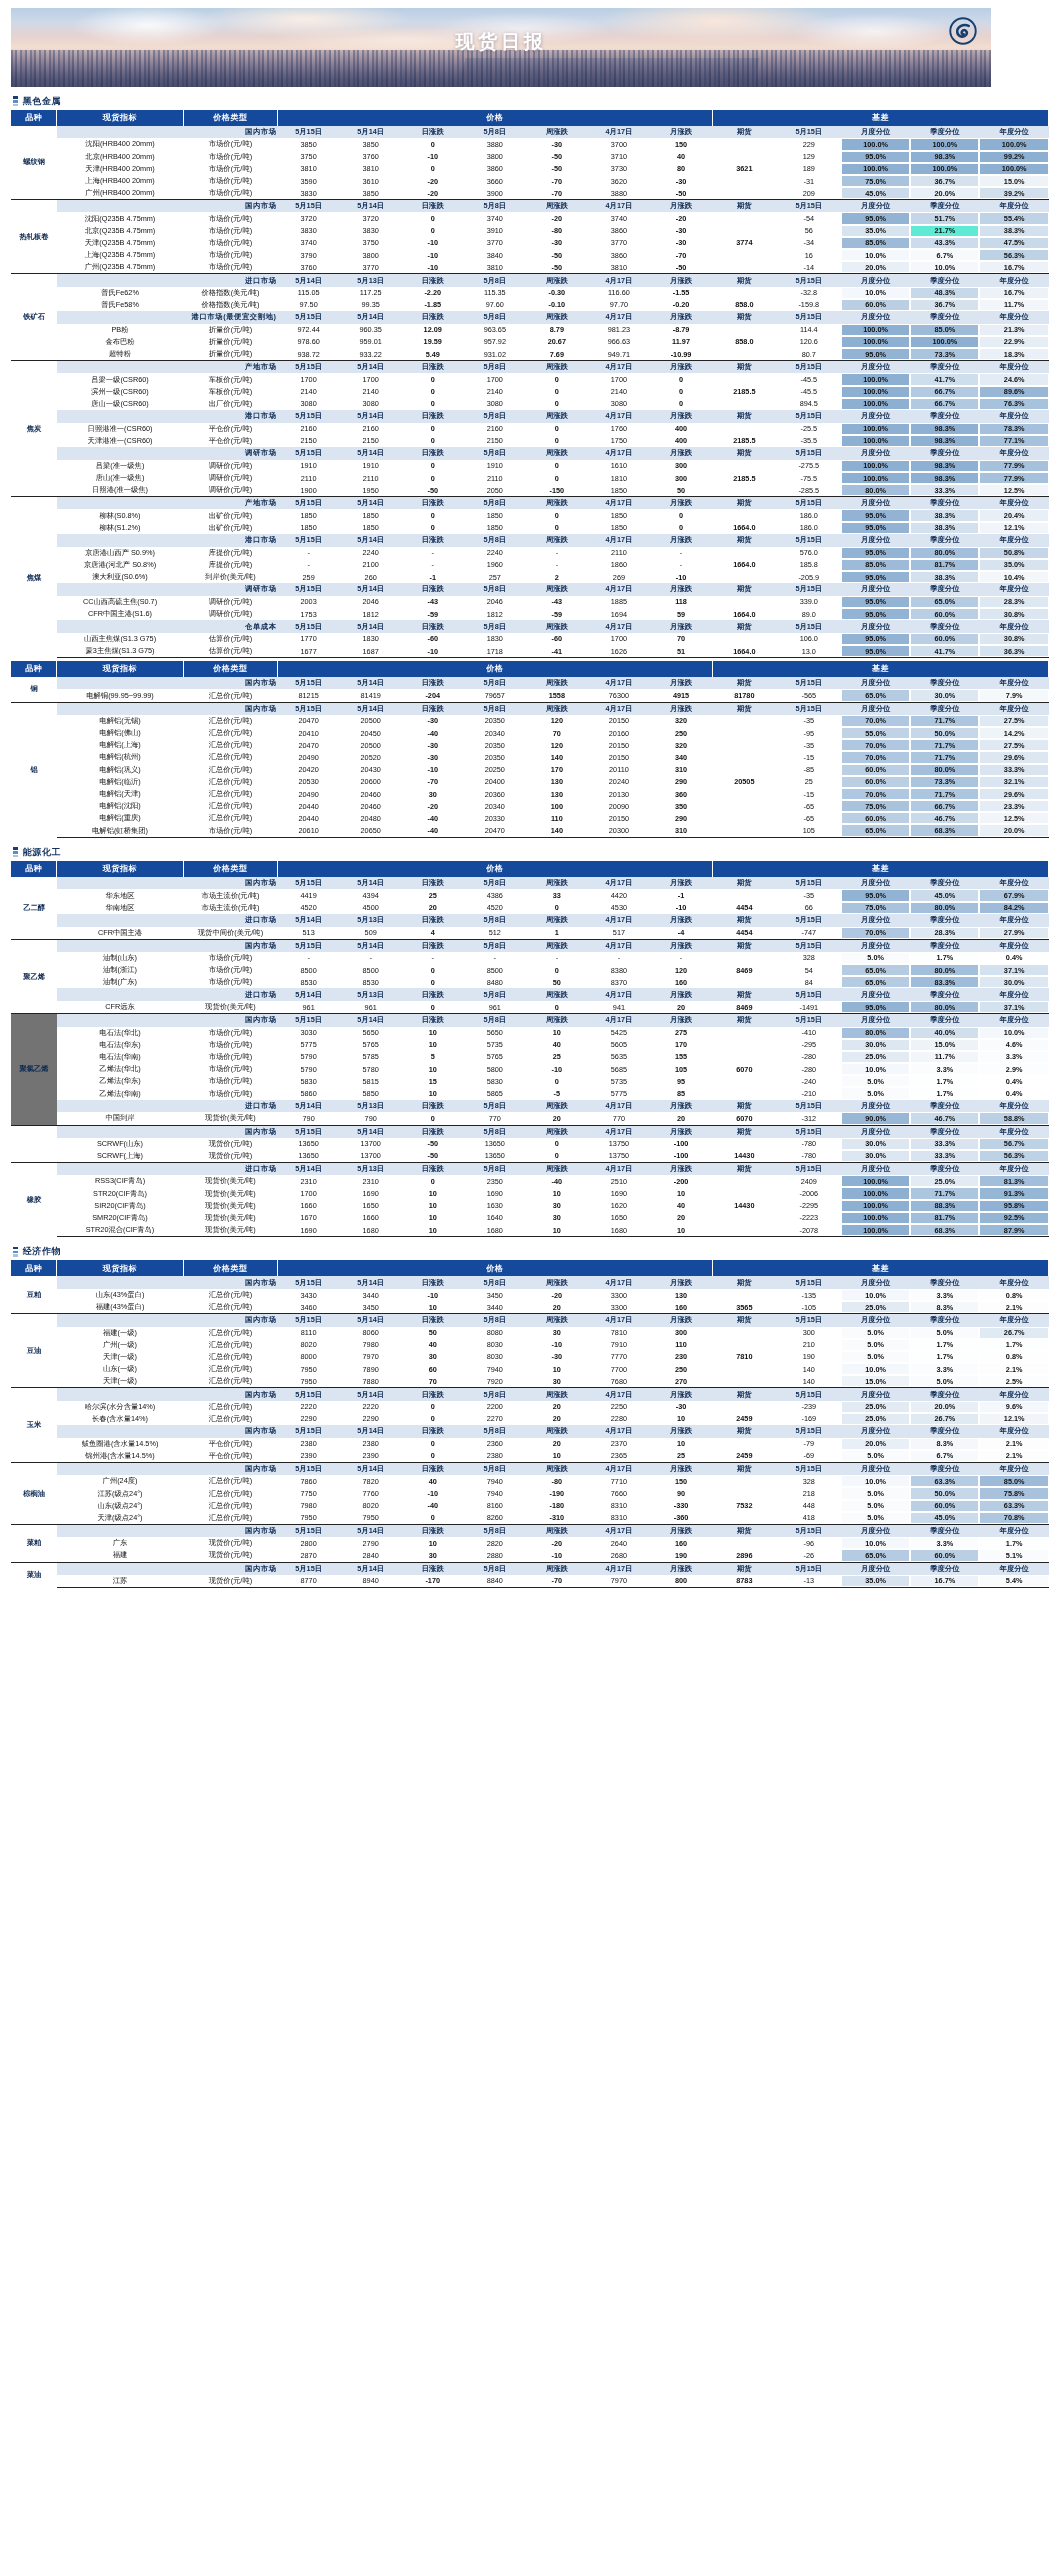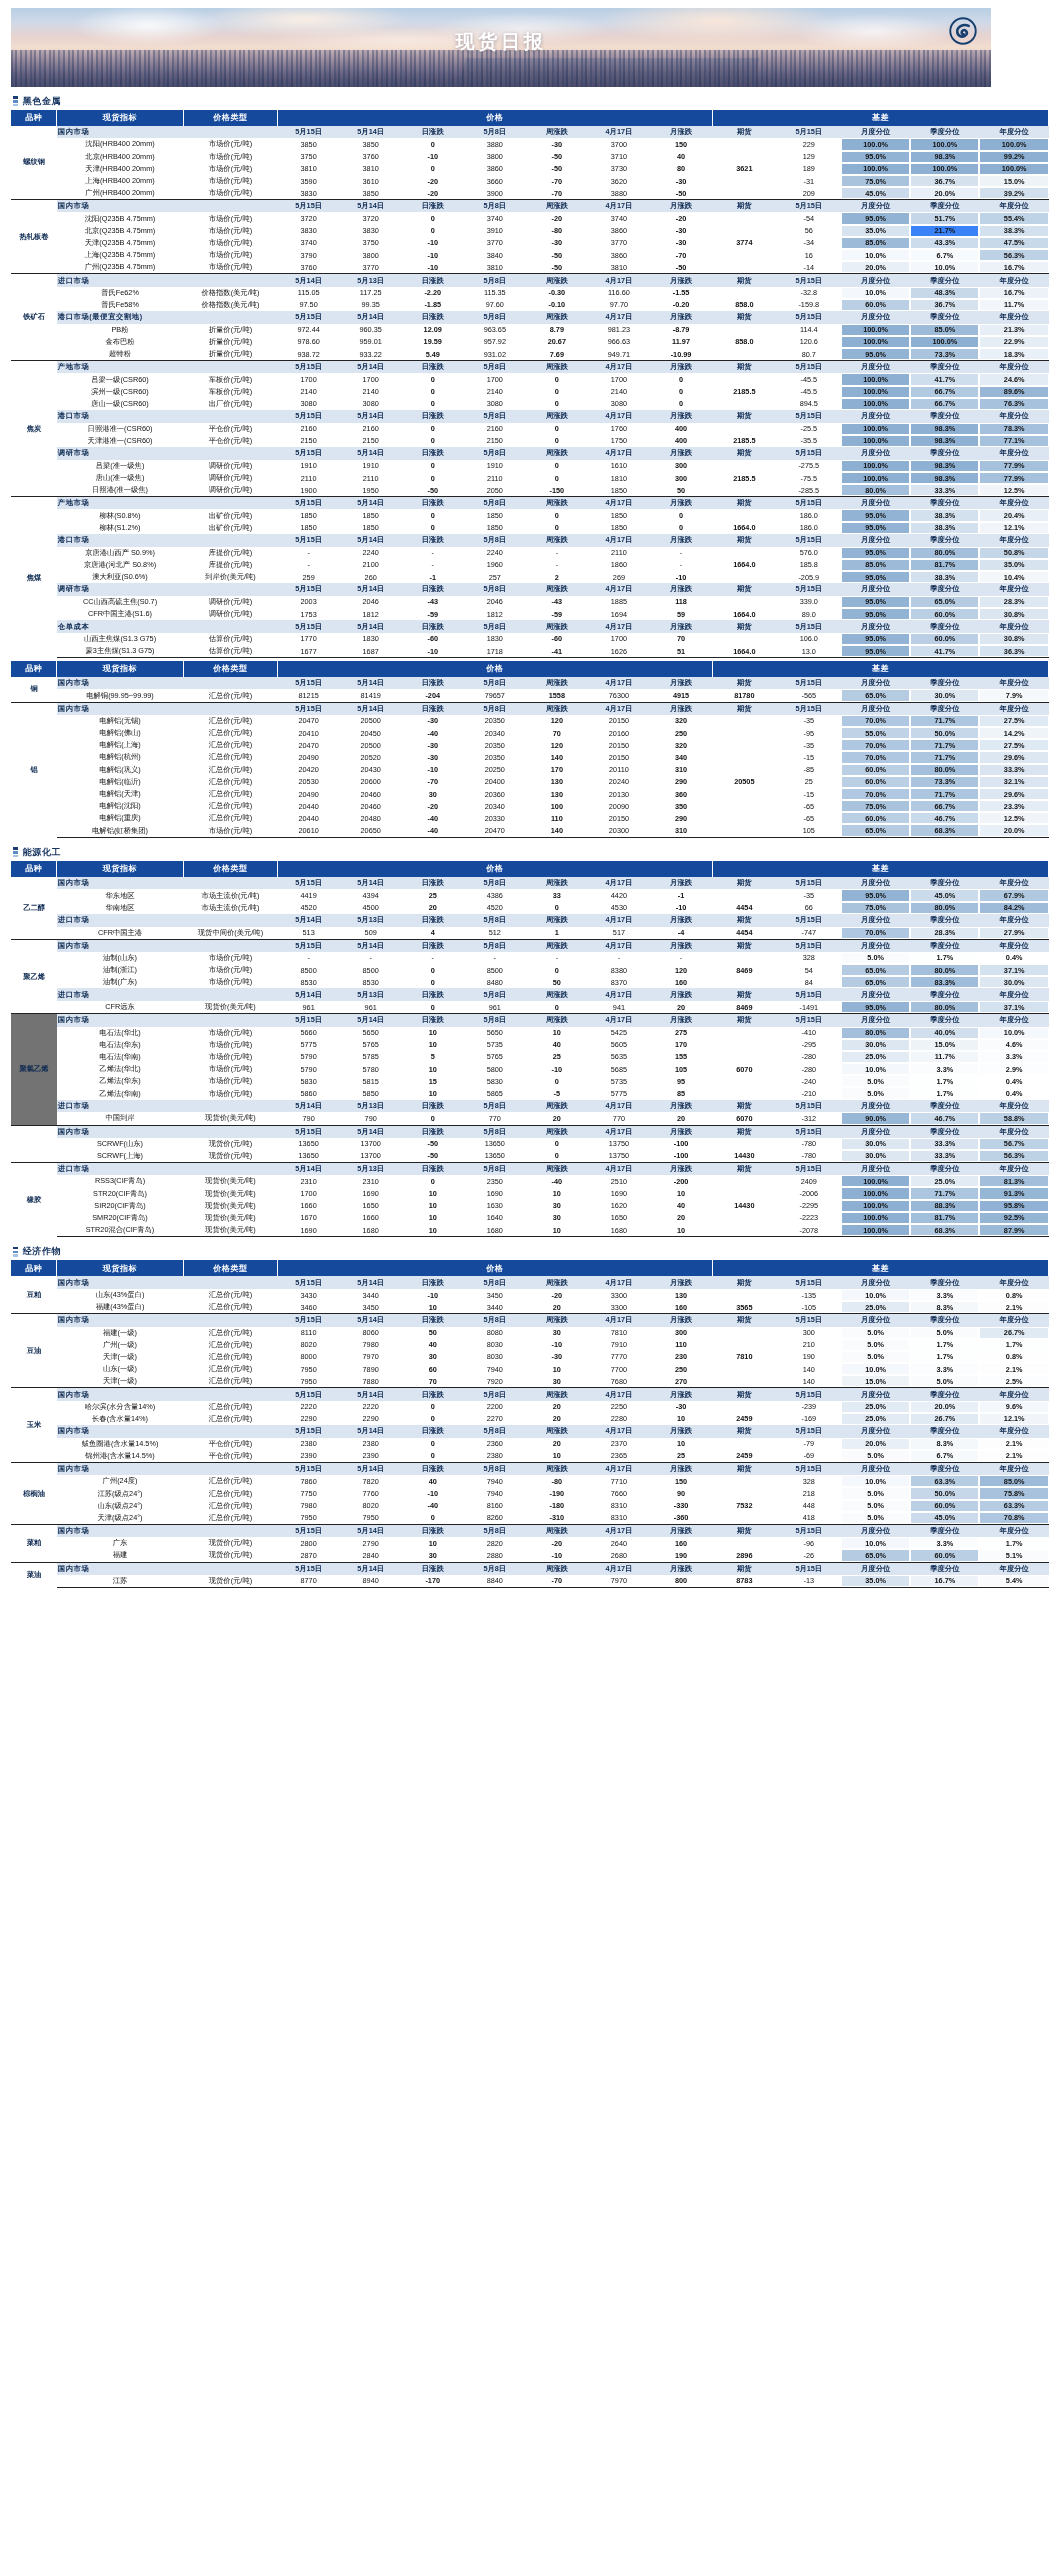--- a/index.html
+++ b/index.html
@@ -108,21 +108,21 @@
     height:16px; text-align:center;
     border-right:0.6px solid #ffffff;
     letter-spacing:0.6px;
   }
 
   tr.subhead td {
     background:#dbe5f1;
     font-weight:bold; color:#0e2a52;
     height:12.7px; text-align:center; font-size:7.3px;
   }
-  tr.subhead td.mkt { text-align:left; letter-spacing:0.6px; }
+  tr.subhead td.mkt { text-align:right; letter-spacing:0.6px; }
 
   tr.data td {
     height:12px; text-align:center; color:#111;
     font-size:7.3px; background:#fff;
   }
   tr.data td.lbl { text-align:center; }
   td.up   { color:#c00000; font-weight:bold; }
   td.down { color:#00a24a; font-weight:bold; }
   td.zero { color:#111; font-weight:bold; }
   td.fut  { color:#14499b; font-weight:bold; }
@@ -366,21 +366,21 @@
             <td class="">3910</td>
             <td class="down">-80</td>
             <td class="">3860</td>
             <td class="down">-30</td>
             <td class="fut"></td>
             <td class="basis">56</td>
             <td class="pct">
               <span class="fill" style="background:rgb(215,227,239)">35.0%</span>
             </td>
             <td class="pct">
-              <span class="fill" style="background:#3b82f6">21.7%</span>
+              <span class="fill" style="background:#5eead4">21.7%</span>
             </td>
             <td class="pct">
               <span class="fill" style="background:rgb(211,224,238)">38.3%</span>
             </td>
           </tr>
           <tr class="data">
             <td class="lbl">天津(Q235B 4.75mm)</td>
             <td class="lbl">市场价(元/吨)</td>
             <td class="">3740</td>
             <td class="">3750</td>
@@ -1637,21 +1637,21 @@
             <td>月涨跌</td>
             <td>期货</td>
             <td>5月15日</td>
             <td>月度分位</td>
             <td>季度分位</td>
             <td>年度分位</td>
           </tr>
           <tr class="data">
             <td class="lbl">电石法(华北)</td>
             <td class="lbl">市场价(元/吨)</td>
-            <td class="">5660</td>
+            <td class="">3030</td>
             <td class="">5650</td>
             <td class="up">10</td>
             <td class="">5650</td>
             <td class="up">10</td>
             <td class="">5425</td>
             <td class="up">275</td>
             <td class="fut"></td>
             <td class="basis">-410</td>
             <td class="pct">
               <span class="fill" style="background:rgb(163,191,219)">80.0%</span>

